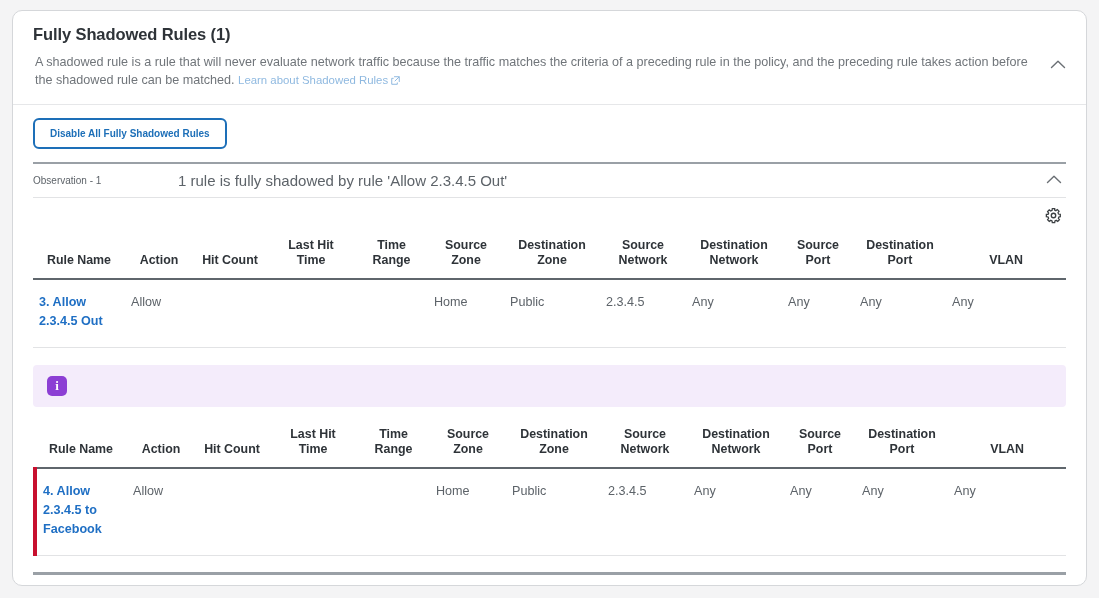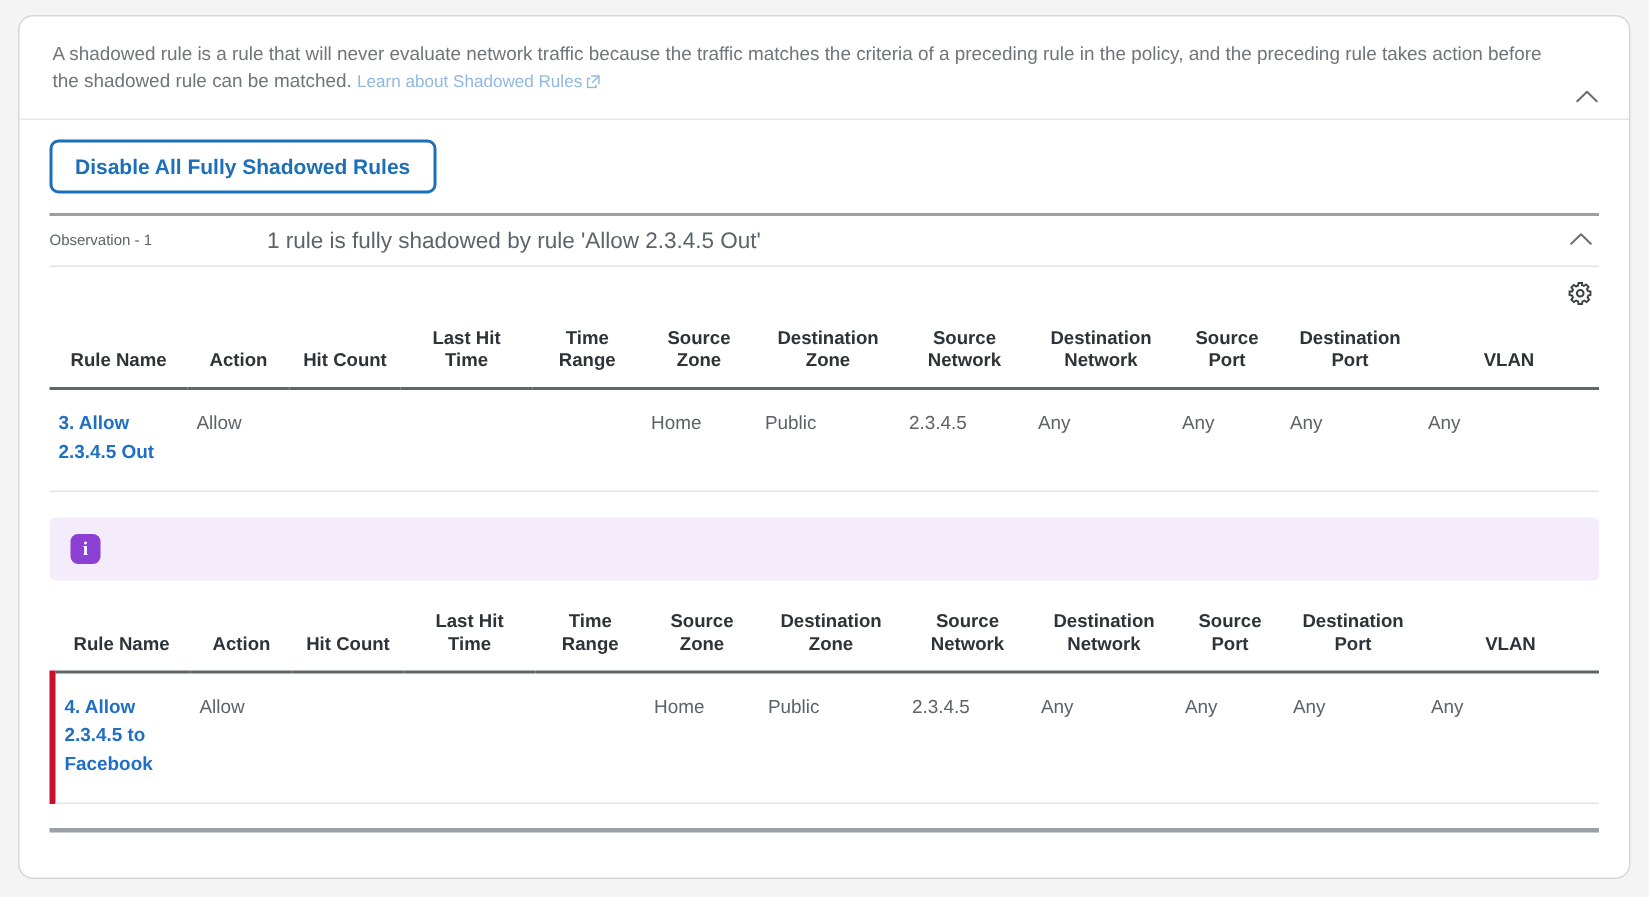--- a/index.html
+++ b/index.html
@@ -72,21 +72,21 @@
 
   
   .actions {
     padding: 13px 20px 13px 20px;
     display: flex;
     gap: 20px;
     align-items: center;
   }
   .btn {
     font-family: "Liberation Sans", sans-serif;
-    font-size: 14px;
+    font-size: 10px;
     font-weight: bold;
     background: #ffffff;
     border-radius: 6px;
     padding: 8px 15px;
     cursor: pointer;
     white-space: nowrap;
   }
   .btn-blue { color: #1d6fb8; border: 2px solid #1d6fb8; }
   .btn-red  { color: #cf2230; border: 2px solid #d8404a; }
 
@@ -211,20 +211,21 @@
     border-top: 3px solid #9aa0a6;
   }
 </style>
 </head>
 <body>
 
 <div class="page">
   <div class="card">
 
     <div class="card-header">
+      <div class="card-title">Fully Shadowed Rules (1)</div>
       <div class="card-desc">
         <span>A shadowed rule is a rule that will never evaluate network traffic because the traffic matches the criteria of a preceding rule in the policy, and the preceding rule takes action before the shadowed rule can be matched.</span>
         <a class="learn-link">
           <span>Learn about Shadowed Rules</span><span class="ext-icon"><svg width="9" height="9" viewBox="0 0 10 10">
                 <path d="M3.4 0.8 H9.2 V6.6" fill="none" stroke="#8fb9e0" stroke-width="1.1"></path>
                 <path d="M9.2 0.8 L4.2 5.8" fill="none" stroke="#8fb9e0" stroke-width="1.1"></path>
                 <path d="M7 7.2 V9.2 H0.8 V2.6 H2.9" fill="none" stroke="#8fb9e0" stroke-width="1.1"></path>
               </svg></span>
         </a>
       </div>

